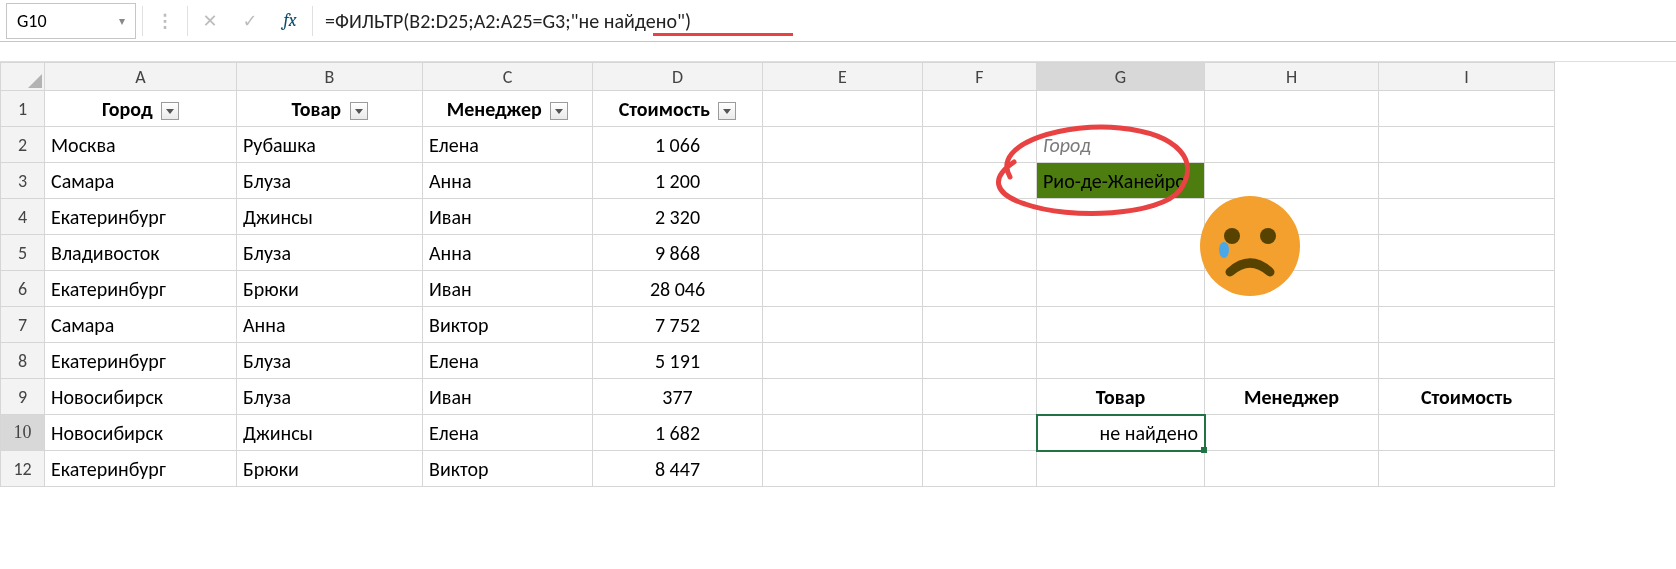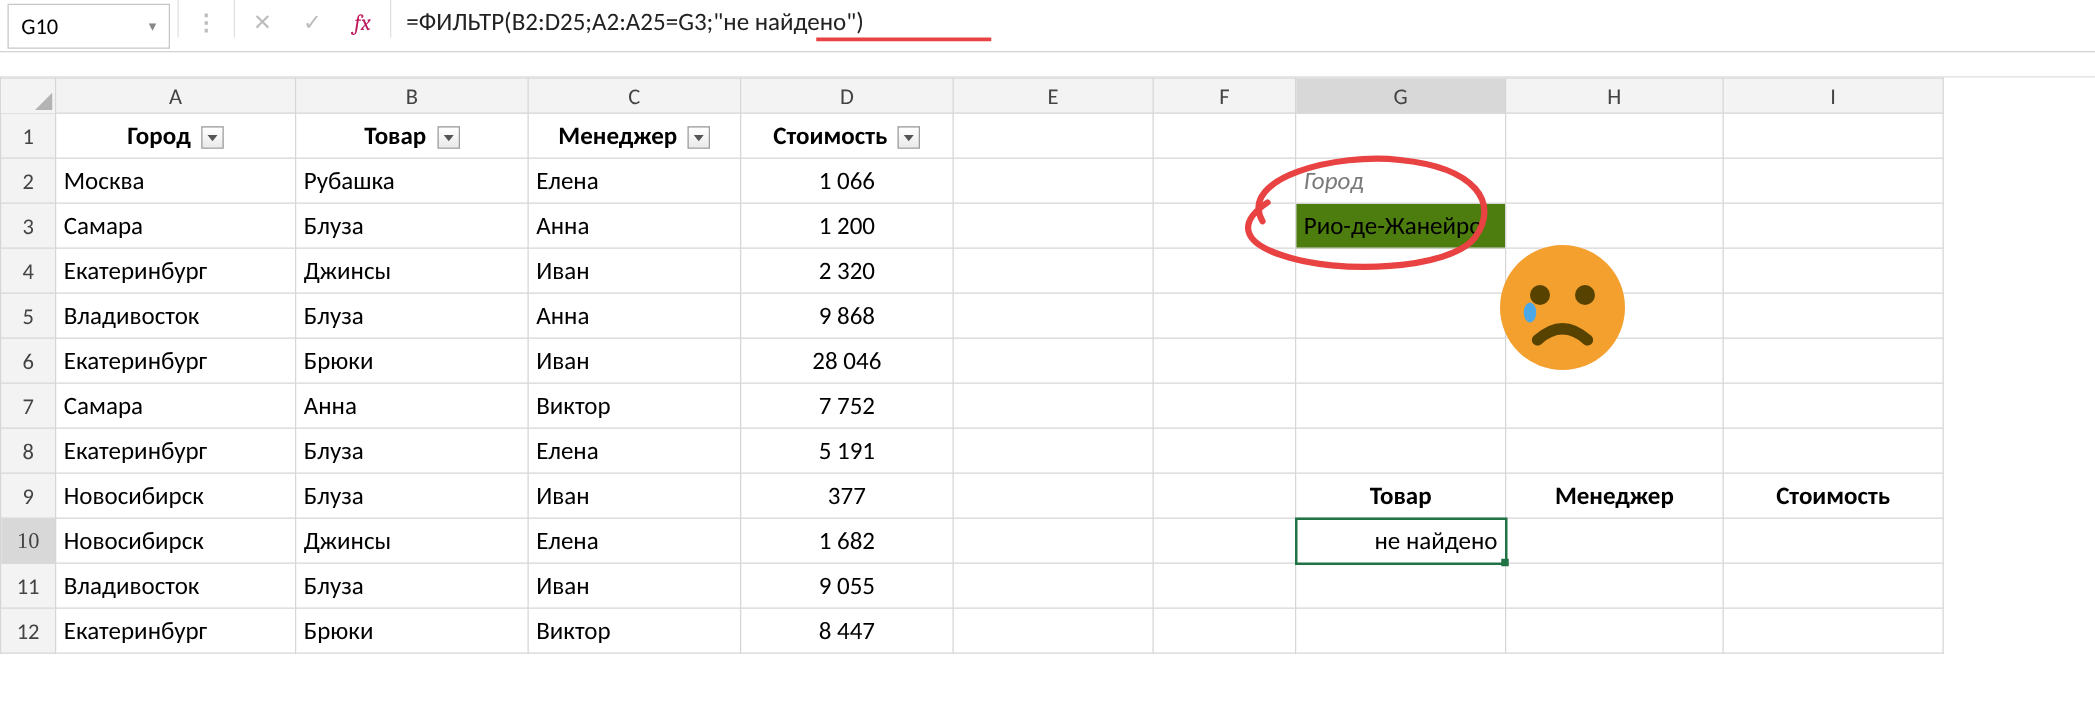--- a/index.html
+++ b/index.html
@@ -8,21 +8,21 @@
     font-size: 20px;
     background: #fff;
     width: 1676px;
     height: 569px;
     overflow: hidden;
     position: relative;
   }
   
   .formula-bar {
     display: flex;
-    align-items: flex-start;
+    align-items: center;
     height: 42px;
     border-bottom: 1px solid #c6c6c6;
     background: #fff;
   }
   .name-box {
     width: 130px;
     height: 36px;
     border: 1px solid #c6c6c6;
     display: flex;
     align-items: center;
@@ -39,21 +39,21 @@
   .fb-divider {
     width: 1px; height: 30px; background: #e0e0e0; margin: 0 2px;
   }
   .fb-btn {
     width: 40px; height: 36px;
     display: flex; align-items: center; justify-content: center;
     color: #bdbdbd;
     font-size: 18px;
   }
   .fb-btn.dots { font-weight: bold; color: #bdbdbd; }
-  .fx { font-style: italic; font-family: Cambria, serif; color: #be185d; }
+  .fx { font-style: italic; font-family: Cambria, serif; color: #0c4a6e; }
   .formula-input {
     flex: 1;
     height: 36px;
     display: flex;
     align-items: center;
     padding: 0 10px;
     font-size: 20px;
     color: #222;
     position: relative;
   }
@@ -351,32 +351,20 @@
     <td>Джинсы</td>
     <td>Елена</td>
     <td class="num">1 682</td>
     <td></td>
     <td></td>
     <td class="cell-selected">не найдено</td>
     <td></td>
     <td></td>
   </tr>
 
-  <tr>
-    <td class="rowhead">11</td>
-    <td>Владивосток</td>
-    <td>Блуза</td>
-    <td>Иван</td>
-    <td class="num">9 055</td>
-    <td></td>
-    <td></td>
-    <td></td>
-    <td></td>
-    <td></td>
-  </tr>
 
   <tr>
     <td class="rowhead">12</td>
     <td>Екатеринбург</td>
     <td>Брюки</td>
     <td>Виктор</td>
     <td class="num">8 447</td>
     <td></td>
     <td></td>
     <td></td>

